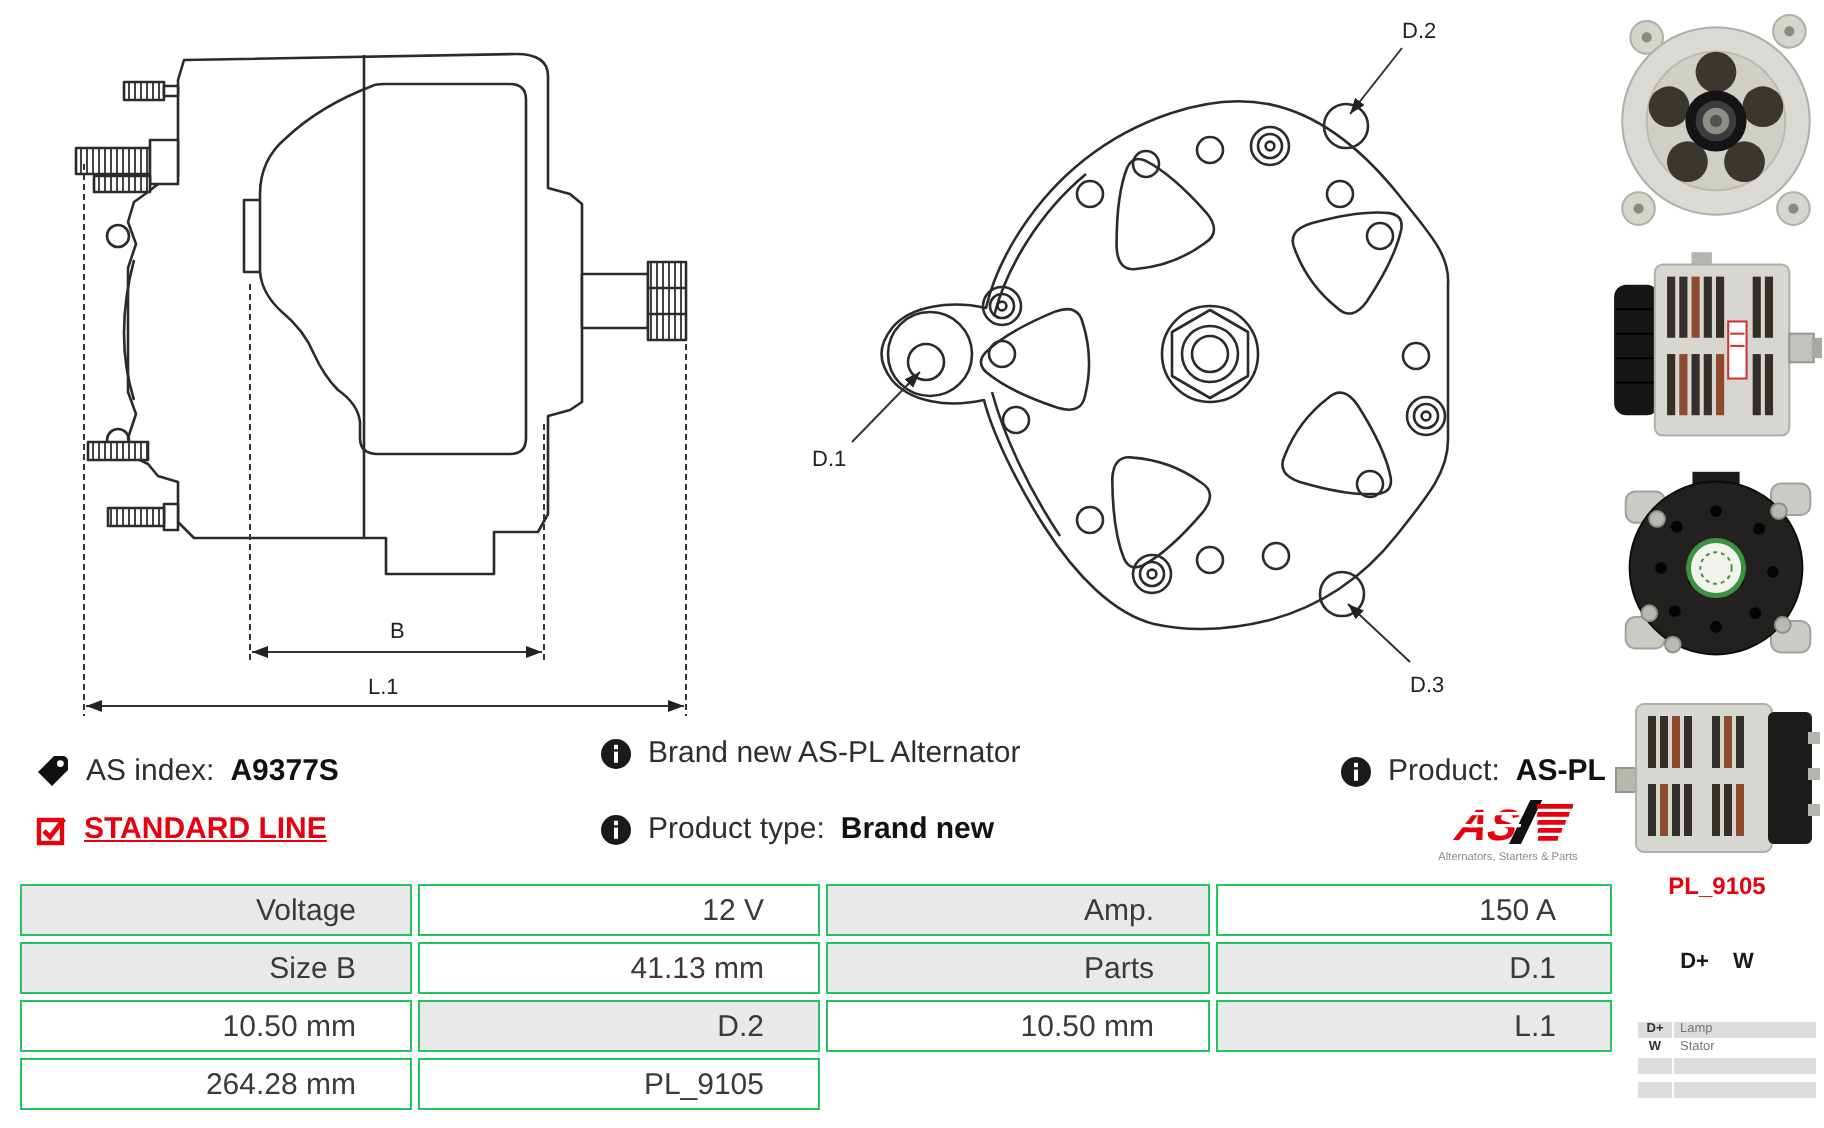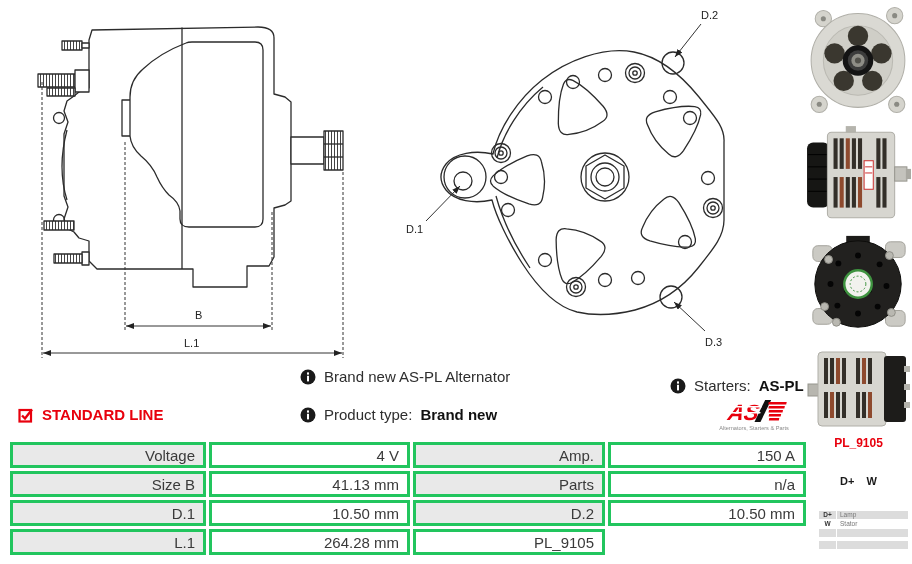--- a/index.html
+++ b/index.html
@@ -4,28 +4,28 @@
 <style>
   html,body{margin:0;padding:0;background:#fff;}
   #page{position:relative;width:912px;height:564px;background:#fff;overflow:hidden;
         font-family:"Liberation Sans",sans-serif;color:#2e2e2e;}
   .abs{position:absolute;}
   svg text{font-family:"Liberation Sans",sans-serif;}
 
   
   .inforow{position:absolute;display:flex;align-items:center;gap:8px;font-size:15px;}
   .inforow b{color:#111;}
-  .red{color:#e8000d;font-weight:bold;}
+  .red{color:#e8000d;font-weight:bold;text-decoration:underline;}
   .info-ic{flex:0 0 auto;}
 
   
   #spec{position:absolute;left:10px;top:442px;width:795px;display:grid;
         grid-template-columns:196px 201px 192px 198px;grid-auto-rows:26px;gap:3px;}
-  #spec .cell{box-sizing:border-box;border:3px solid #22c55e;display:flex;align-items:center;
-        justify-content:flex-end;padding-right:8px;font-size:15px;color:#3a3a3a;background:#fff;}
+  #spec .cell{box-sizing:border-box;border:1px solid #22c55e;display:flex;align-items:center;
+        justify-content:flex-end;padding-right:27px;font-size:15px;color:#3a3a3a;background:#fff;}
   #spec .lab{background:#e9e9e9;}
 
   
   #rightcol{position:absolute;left:805px;top:0;width:107px;height:564px;}
   .photo{position:absolute;left:0;width:107px;}
   #plugcode{position:absolute;left:0;top:436px;width:107px;text-align:center;
         font-size:12px;font-weight:bold;color:#e8000d;}
   #terms{position:absolute;left:0;top:475px;width:107px;display:flex;justify-content:center;
         gap:12px;font-size:11px;font-weight:bold;color:#1a1a1a;}
   #pinout{position:absolute;left:14px;top:511px;width:89px;font-size:6.5px;}
@@ -309,20 +309,28 @@
         <span class="pin"></span>
         <span class="desc"></span>
       </div>
       <div class="prow spacer">
         <span class="pin"></span>
         <span class="desc"></span>
       </div>
     </div>
   </div>
 
+  <div class="inforow" style="left:18px;top:377px">
+    <svg class="info-ic" width="17" height="17" viewBox="0 0 17 17">
+      <path d="M1,9 L9,1 h4.5 a2.5,2.5 0 0 1 2.5,2.5 V8 L8,16 Z" fill="#111"></path>
+      <circle cx="12.2" cy="4.8" r="1.7" fill="#fff"></circle>
+    </svg>
+    <span>AS index:</span>
+    <b>A9377S</b>
+  </div>
 
   <div class="inforow" style="left:18px;top:406px">
     <svg class="info-ic" width="16" height="16" viewBox="0 0 16 16">
       <rect x="1.5" y="3" width="11.5" height="11.5" fill="none" stroke="#e8000d" stroke-width="2.2"></rect>
       <path d="M4,8.5 L7,11.5 L14,2.5" fill="none" stroke="#e8000d" stroke-width="2.4"></path>
     </svg>
     <span class="red">STANDARD LINE</span>
   </div>
 
   <div class="inforow" style="left:300px;top:368px">
@@ -343,21 +351,21 @@
     <span>Product type:</span>
     <b>Brand new</b>
   </div>
 
   <div class="inforow" style="left:670px;top:377px">
     <svg class="info-ic" width="16" height="16" viewBox="0 0 16 16">
       <circle cx="8" cy="8" r="7.5" fill="#1a1a1a"></circle>
       <rect x="7" y="3.4" width="2" height="2.2" fill="#fff"></rect>
         <rect x="7" y="6.8" width="2" height="5.6" fill="#fff"></rect>
     </svg>
-    <span>Starters:</span>
+    <span>Product:</span>
     <b>AS-PL</b>
   </div>
 
   <svg class="abs" style="left:714px;top:396px" width="80" height="38" viewBox="0 0 80 38">
     <g transform="skewX(-12)">
       <text x="18" y="24" font-size="22" font-weight="bold" font-style="italic" fill="#e8000d">AS</text>
       <polygon points="52,4 58,4 52,26 46,26" fill="#111"></polygon>
       <g fill="#e8000d">
         <rect x="56" y="6" width="18" height="2.4"></rect>
           <rect x="57" y="10" width="16" height="2.4"></rect>
@@ -368,28 +376,27 @@
       <g fill="#fff">
           <rect x="14" y="10" width="36" height="1.6"></rect>
           <rect x="14" y="16" width="36" height="1.6"></rect>
         </g>
     </g>
     <text x="40" y="34" font-size="5.6" fill="#8a8a8a" text-anchor="middle">Alternators, Starters &amp; Parts</text>
   </svg>
 
   <div id="spec">
     <div class="cell lab">Voltage</div>
-    <div class="cell">4 V</div>
+    <div class="cell">12 V</div>
     <div class="cell lab">Amp.</div>
     <div class="cell">150 A</div>
 
     <div class="cell lab">Size B</div>
     <div class="cell">41.13 mm</div>
     <div class="cell lab">Parts</div>
-    <div class="cell">n/a</div>
 
     <div class="cell lab">D.1</div>
     <div class="cell">10.50 mm</div>
     <div class="cell lab">D.2</div>
     <div class="cell">10.50 mm</div>
 
     <div class="cell lab">L.1</div>
     <div class="cell">264.28 mm</div>
     <div class="cell">PL_9105</div>
   </div>

